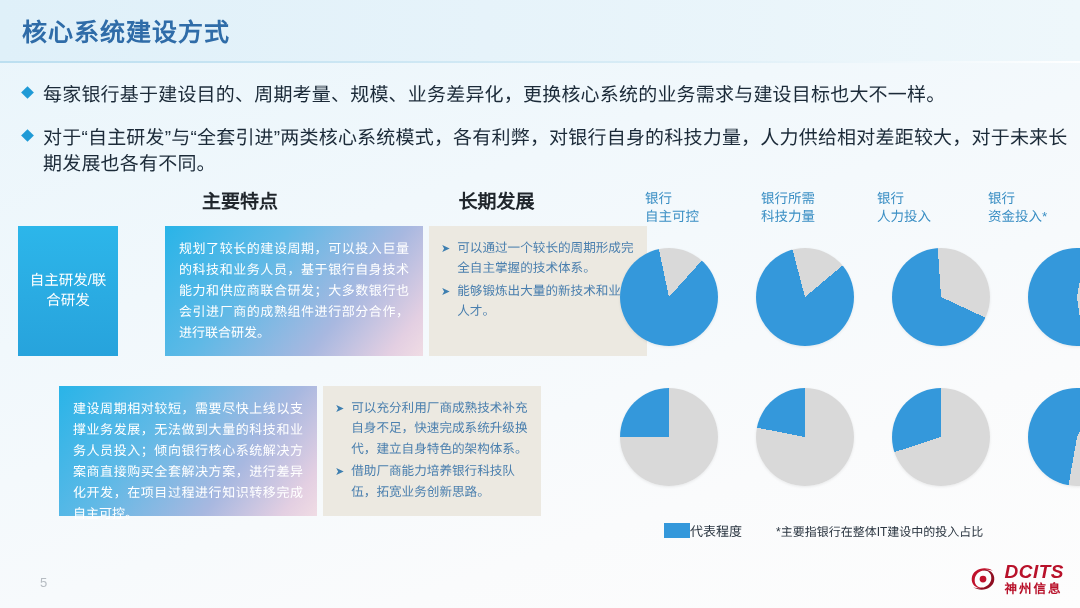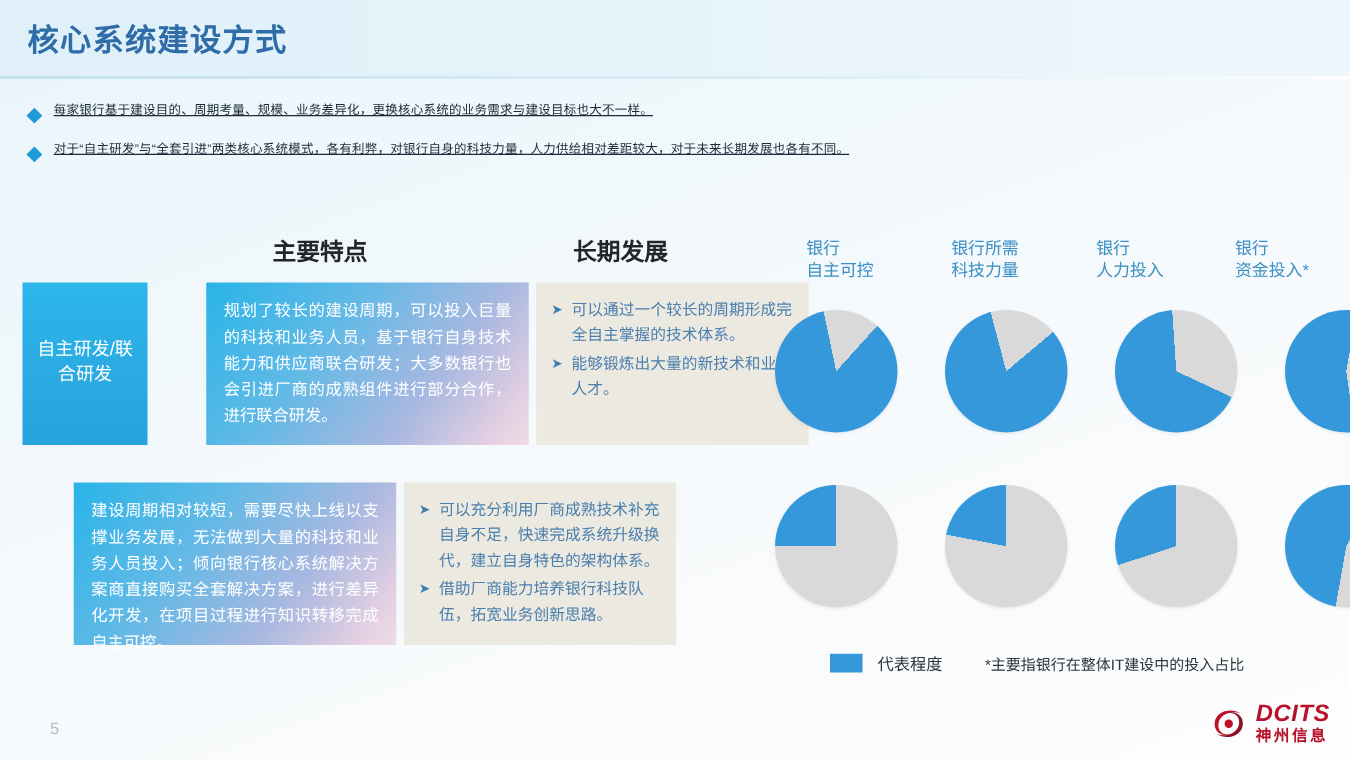--- a/index.html
+++ b/index.html
@@ -44,36 +44,35 @@
   .bullets { position: absolute; left: 18px; top: 82px; width: 1050px; }
   .bullet-row { display: flex; align-items: flex-start; margin-bottom: 16px; }
   .diamond {
     width: 9px; height: 9px;
     background: #1f9ad6;
     transform: rotate(45deg);
     margin: 6px 11px 0 5px;
     flex: none;
   }
   .bullet-text {
-    font-size: 10px;
+    font-size: 19px;
     color: #1b2a38;
     line-height: 1.4;
     letter-spacing: .2px;
-    text-decoration: underline;
   }
 
   
   .col-head {
     position: absolute;
     font-size: 19px;
     font-weight: bold;
     color: #20262c;
     text-align: center;
   }
-  #h-main { left: 130px; top: 186px; width: 252px; }
+  #h-main { left: 114px; top: 186px; width: 252px; }
   #h-long { left: 384px; top: 186px; width: 225px; }
 
   .pie-head {
     position: absolute;
     font-size: 13.5px;
     color: #3b8fc4;
     line-height: 1.35;
     white-space: pre-line;
     margin-left: 16px;
   }
@@ -139,21 +138,21 @@
     box-shadow: 0 1px 3px rgba(0,0,0,.08);
   }
 
   
   .legend {
     position: absolute;
     left: 664px; top: 521px;
     display: flex; align-items: center;
   }
   .legend-swatch { width: 26px; height: 15px; background: #3498db; }
-  .legend-label { font-size: 13px; color: #2a3540; margin-left: 12px; }
+  .legend-label { font-size: 13px; color: #2a3540; margin-left: 0; }
   .legend-note  { font-size: 12px; color: #2a3540; margin-left: 34px; text-align: right; }
 
   
   .page-no {
     position: absolute;
     left: 40px; top: 575px;
     font-size: 13px;
     color: #b6bcc2;
   }
   .logo {

